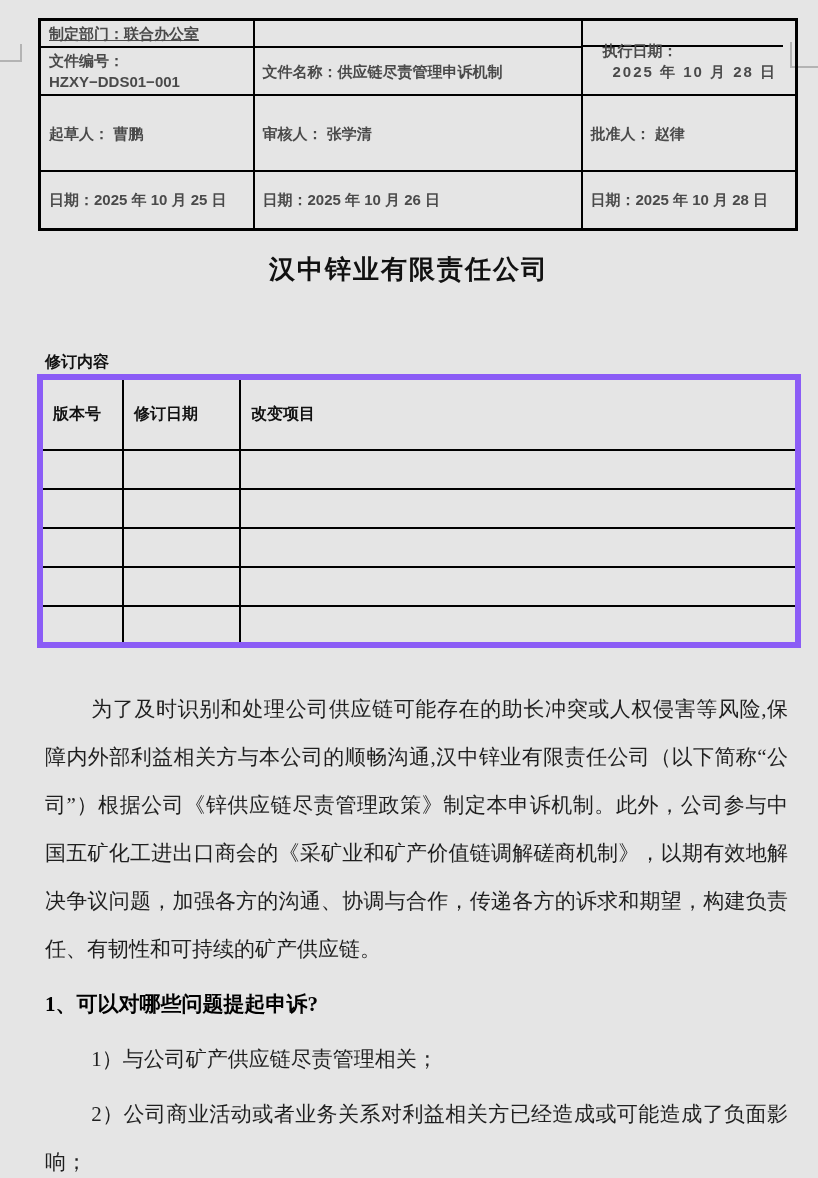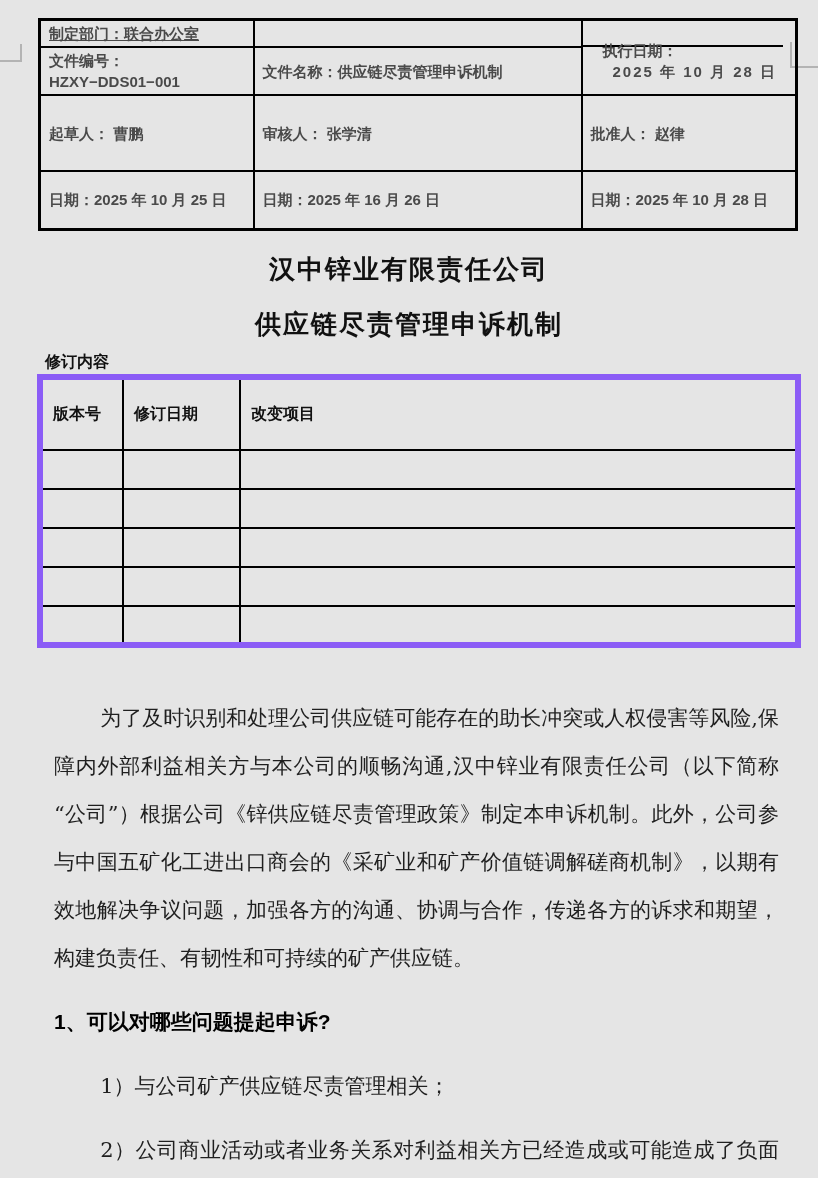--- a/index.html
+++ b/index.html
@@ -50,21 +50,21 @@
   col.rev-c1{width:83px;}
   col.rev-c2{width:117px;}
   col.rev-c3{width:558px;}
   
   .body-text{
     position:absolute;left:38px;top:678px;width:757px;
     font-family:"DejaVu Serif","Liberation Serif",serif;
     font-size:21px;line-height:48px;color:#1f1f1f;
     text-align:justify;
   }
-  .body-text p{margin:16px;text-indent:2.2em;}
+  .body-text p{margin:7px;text-indent:2.2em;font-family:Liberation Serif, serif;}
   .body-heading{
     font-family:"Liberation Sans",sans-serif;
     font-weight:700;color:#000;text-indent:0 !important;
   }
   
   .crop{position:absolute;background:#b3b3b3;}
   .crop-left-h{left:0;top:60px;width:20px;height:2px;}
   .crop-left-v{left:20px;top:44px;width:2px;height:18px;}
   .crop-right-v{left:790px;top:42px;width:2px;height:26px;}
   .crop-right-h{left:790px;top:66px;width:28px;height:2px;}
@@ -106,28 +106,27 @@
       </td>
       <td>文件名称：供应链尽责管理申诉机制</td>
     </tr>
     <tr style="height:76px">
       <td>起草人：  曹鹏</td>
       <td>审核人：  张学清</td>
       <td>批准人：  赵律</td>
     </tr>
     <tr style="height:58px">
       <td>日期：2025 年 10 月 25 日</td>
-      <td>日期：2025 年 16 月 26 日</td>
+      <td>日期：2025 年 10 月 26 日</td>
       <td>日期：2025 年 10 月 28 日</td>
     </tr>
   </tbody>
     </table>
 
   <div class="title-company">汉中锌业有限责任公司</div>
-  <div class="title-doc">供应链尽责管理申诉机制</div>
   <div class="revision-label">修订内容</div>
 
   <table class="rev-table">
     <colgroup>
         <col class="rev-c1">
         <col class="rev-c2">
         <col class="rev-c3">
       </colgroup>
     <tbody id="rev-tbody">
       <tr class="rev-header">

